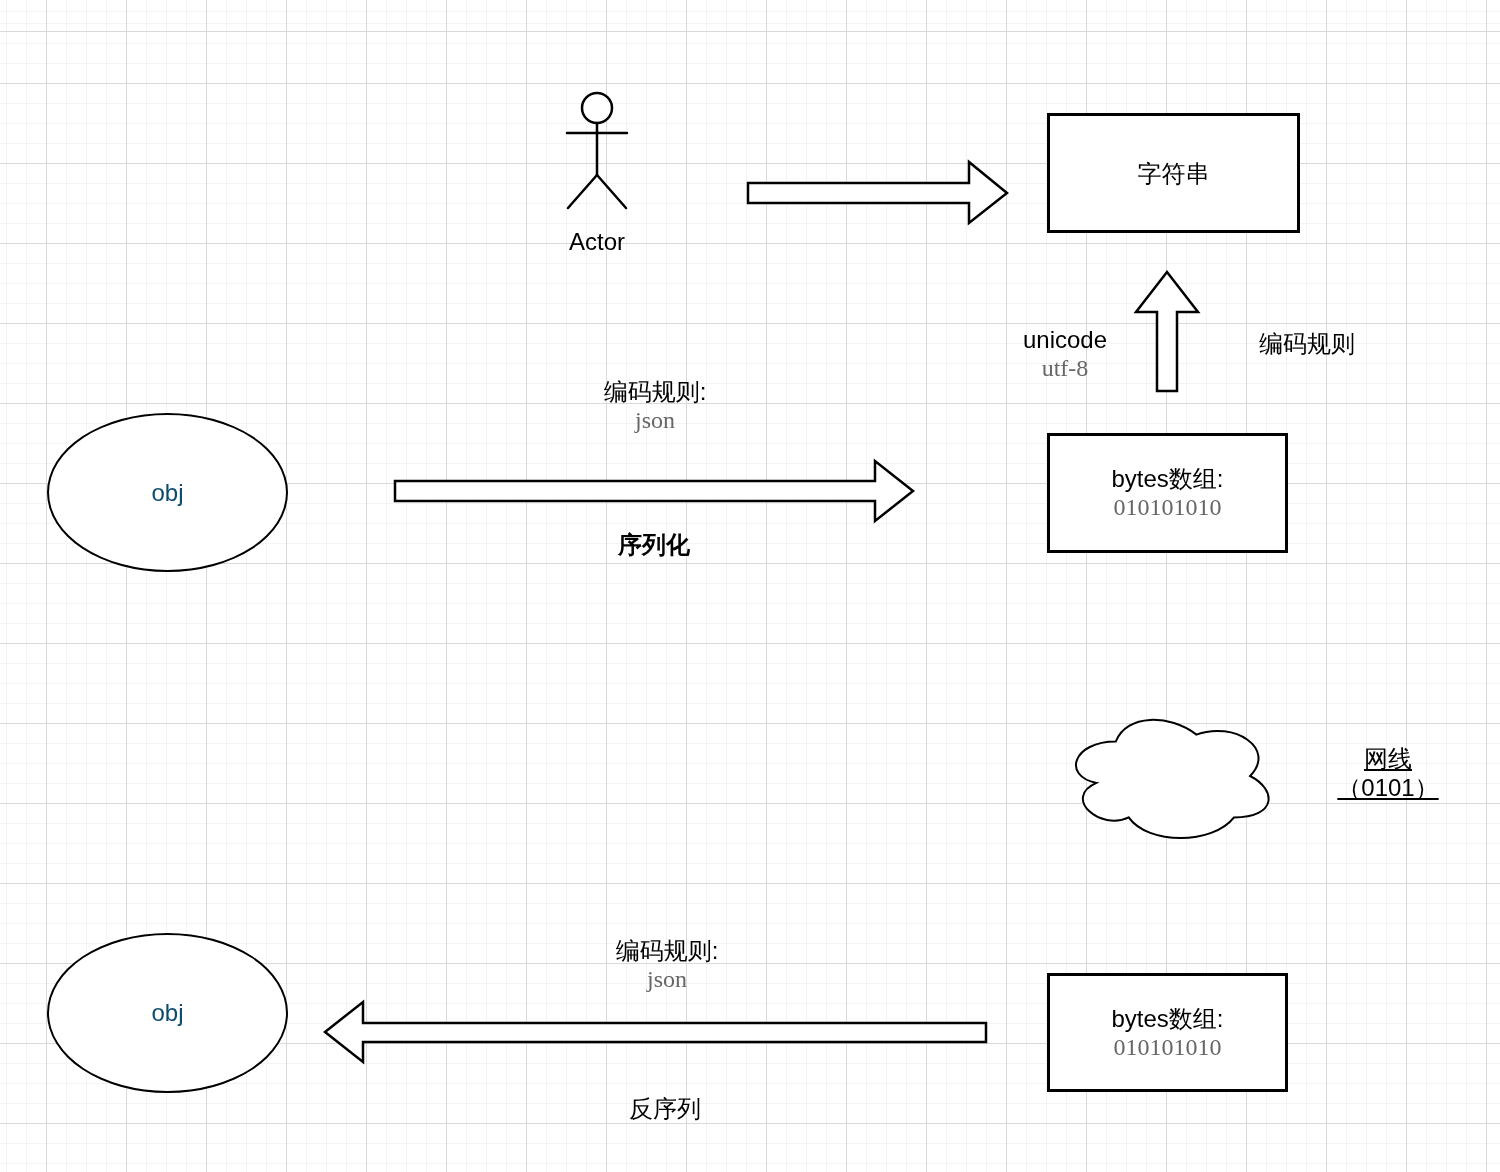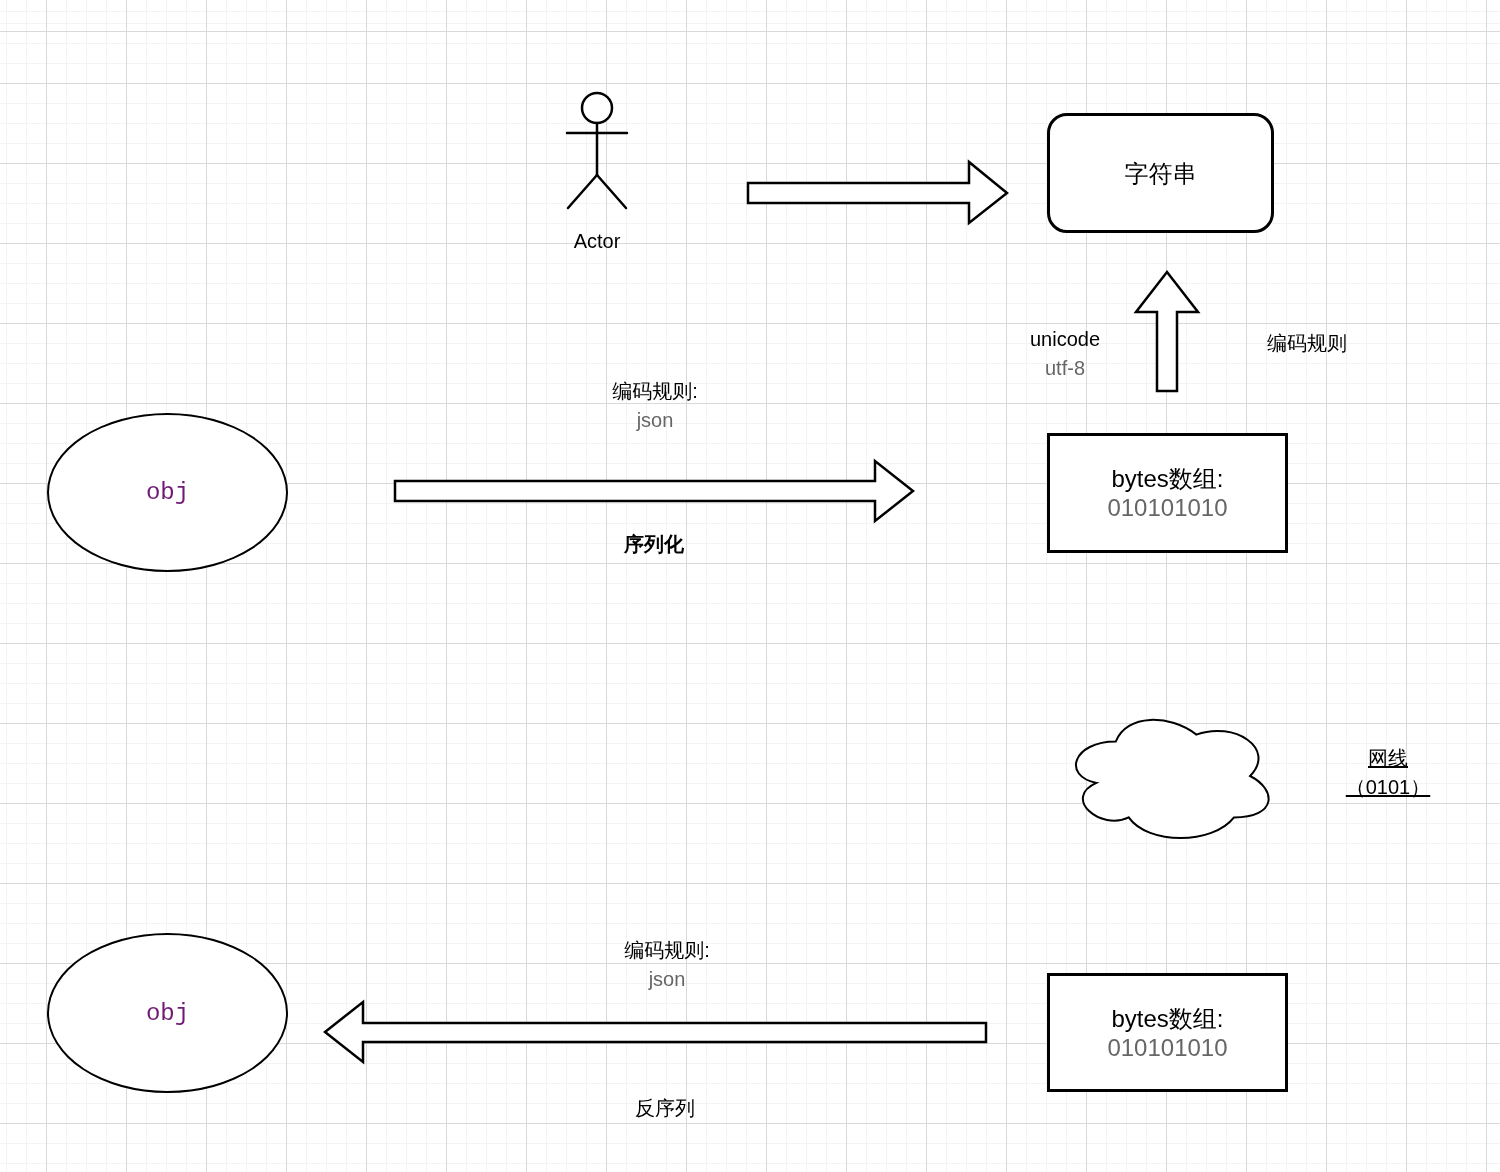--- a/index.html
+++ b/index.html
@@ -18,25 +18,25 @@
     font-family: "Liberation Sans", "DejaVu Sans", sans-serif;
   }
   svg.shapes { position: absolute; left: 0; top: 0; }
   svg.shapes * { vector-effect: non-scaling-stroke; }
 
   .label {
     position: absolute;
     transform: translateX(-50%);
     text-align: center;
     white-space: nowrap;
-    font-size: 20px;
+    font-size: 24px;
     line-height: 29px;
     color: #000000;
   }
-  .gray { color: #666666; }
+  .gray { color: #666666; font-family: Liberation Serif, serif; }
 
   .node-box {
     position: absolute;
     box-sizing: border-box;
     border: 3px solid #000000;
     background: #ffffff;
     display: flex;
     flex-direction: column;
     align-items: center;
     justify-content: center;
@@ -48,22 +48,21 @@
   .node-ellipse {
     position: absolute;
     box-sizing: border-box;
     border: 2px solid #000000;
     border-radius: 50%;
     background: #ffffff;
     display: flex;
     align-items: center;
     justify-content: center;
     font-size: 24px;
-    color: #701a75;
-    font-family: Liberation Mono, monospace;
+    color: #0c4a6e;
   }
 </style>
 </head>
 <body>
 
 <div class="canvas">
 
   <svg class="shapes" width="1500" height="1172" viewBox="0 0 1500 1172">
 
     <g stroke="#000000" stroke-width="2.5" fill="none" stroke-linecap="round">
@@ -84,21 +83,21 @@
 
     <path d="M1115.8,741.5
          C1072.8,741.5 1062,776 1096.4,782.9
          C1062,798.1 1100.7,831.2 1128.7,817.4
          C1148,845 1212.5,845 1234,817.4
          C1277,817.4 1277,789.8 1250.1,776
          C1277,748.4 1234,720.8 1196.4,734.6
          C1169.5,713.9 1126.5,713.9 1115.8,741.5 Z" fill="#ffffff" stroke="#000000" stroke-width="2"></path>
   </svg>
 
-  <div class="node-box" style="left:1047px; top:113px; width:227px; height:120px;border-radius:20px;">
+  <div class="node-box" style="left:1047px; top:113px; width:253px; height:120px;">
     <span>字符串</span>
   </div>
 
   <div class="node-box" style="left:1047px; top:433px; width:241px; height:120px;">
     <span>bytes数组:</span>
     <span class="gray">010101010</span>
   </div>
 
   <div class="node-box" style="left:1047px; top:973px; width:241px; height:119px;">
     <span>bytes数组:</span>

